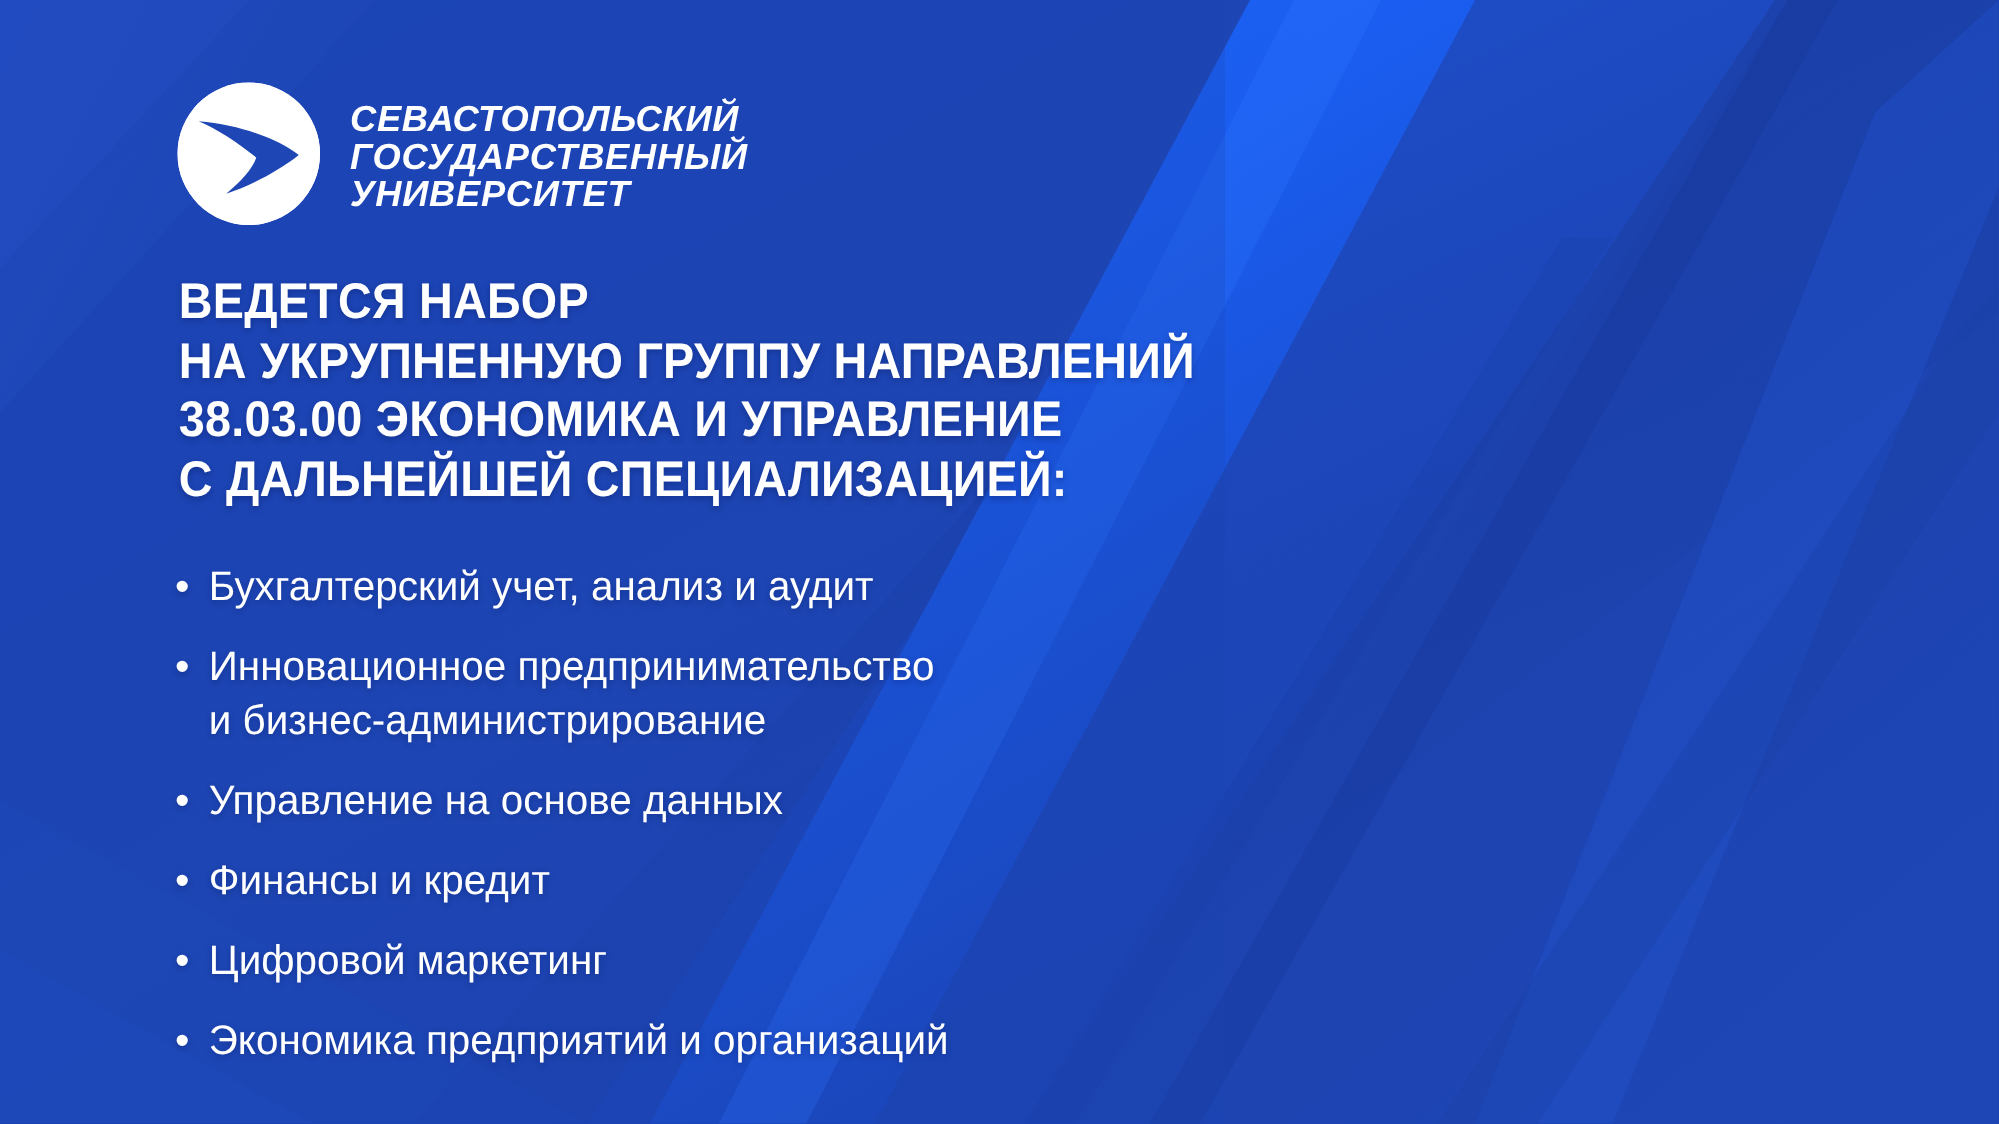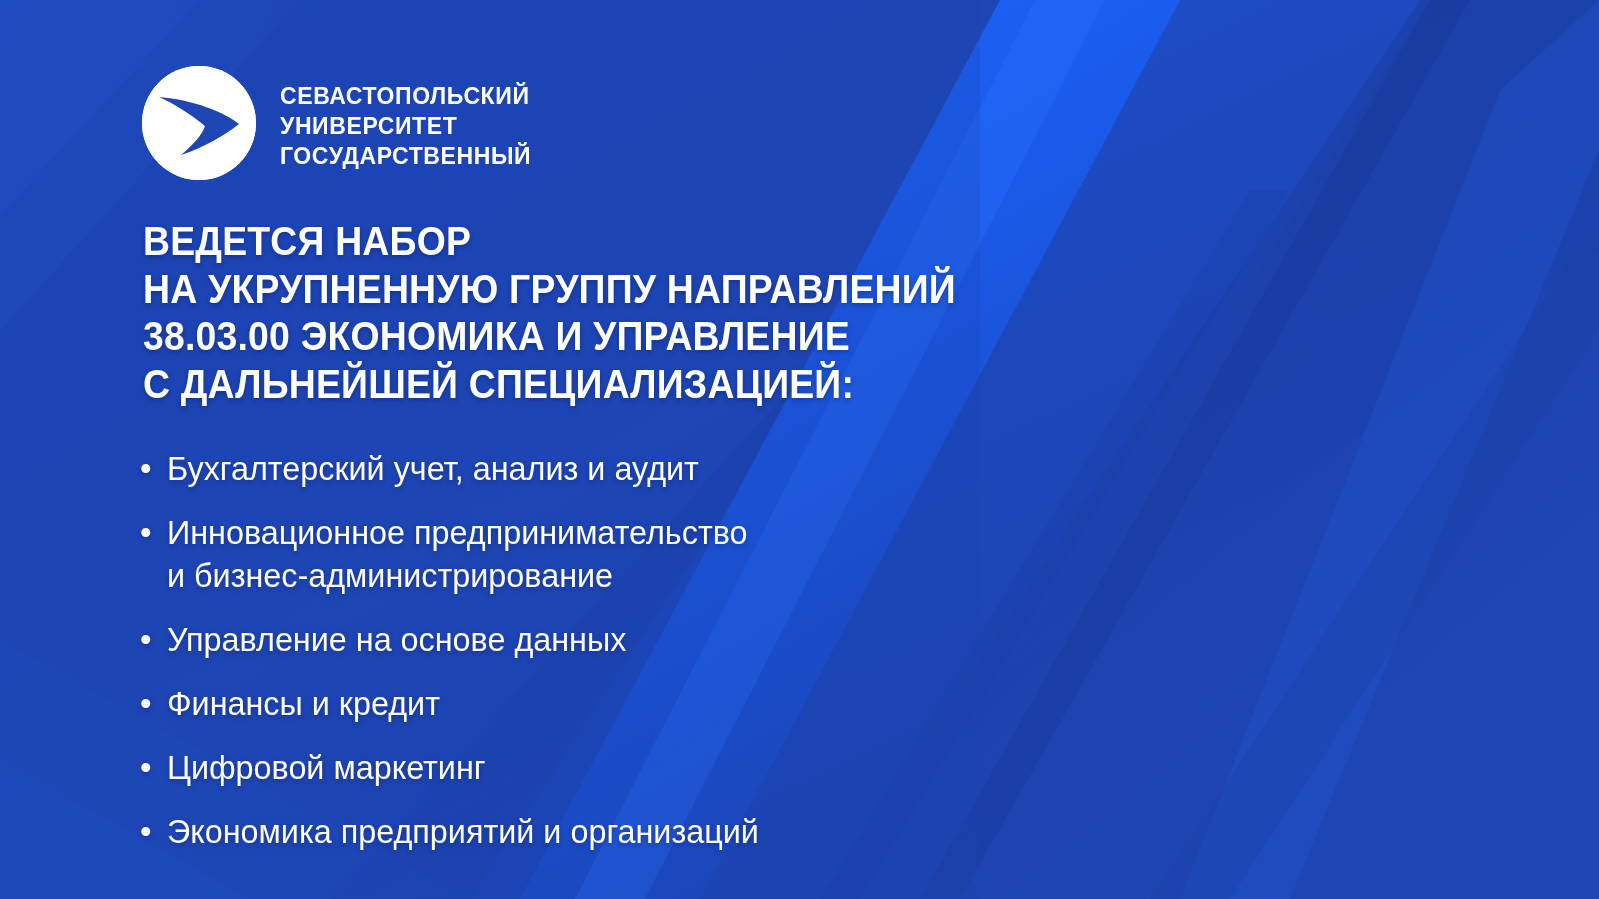--- a/index.html
+++ b/index.html
@@ -39,25 +39,26 @@
     background:#ffffff;
     position:relative;
     flex:0 0 auto;
   }
   #logo-mark svg { position:absolute; left:0; top:0; }
   #logo-words {
     margin-left:24px;
     margin-top:15px;
     color:#ffffff;
     font-weight:bold;
-    font-size:23px;
+    font-size:29px;
     line-height:30px;
     letter-spacing:0.6px;
     text-transform:uppercase;
     white-space:nowrap;
+    font-style:italic;
   }
   #logo-words div { display:block; }
 
   
   #headline {
     position:absolute;
     left:143px; top:218px;
     color:#ffffff;
     font-weight:bold;
     font-size:40px;
@@ -182,22 +183,22 @@
           <path d="M17 31
                    C 52 34, 82 46, 97 58
                    C 82 70, 60 82, 39 89
                    C 52 78, 60 69, 63 60
                    C 47 47, 31 37, 17 31 Z" fill="#1e46b4"></path>
         </svg>
       </div>
 
       <div id="logo-words">
         <div>СЕВАСТОПОЛЬСКИЙ</div>
+        <div>ГОСУДАРСТВЕННЫЙ</div>
         <div>УНИВЕРСИТЕТ</div>
-        <div>ГОСУДАРСТВЕННЫЙ</div>
       </div>
     </div>
 
     <div id="headline">
       <div>ВЕДЕТСЯ НАБОР</div>
       <div>НА УКРУПНЕННУЮ ГРУППУ НАПРАВЛЕНИЙ</div>
       <div>38.03.00 ЭКОНОМИКА И УПРАВЛЕНИЕ</div>
       <div>С ДАЛЬНЕЙШЕЙ СПЕЦИАЛИЗАЦИЕЙ:</div>
     </div>
 

